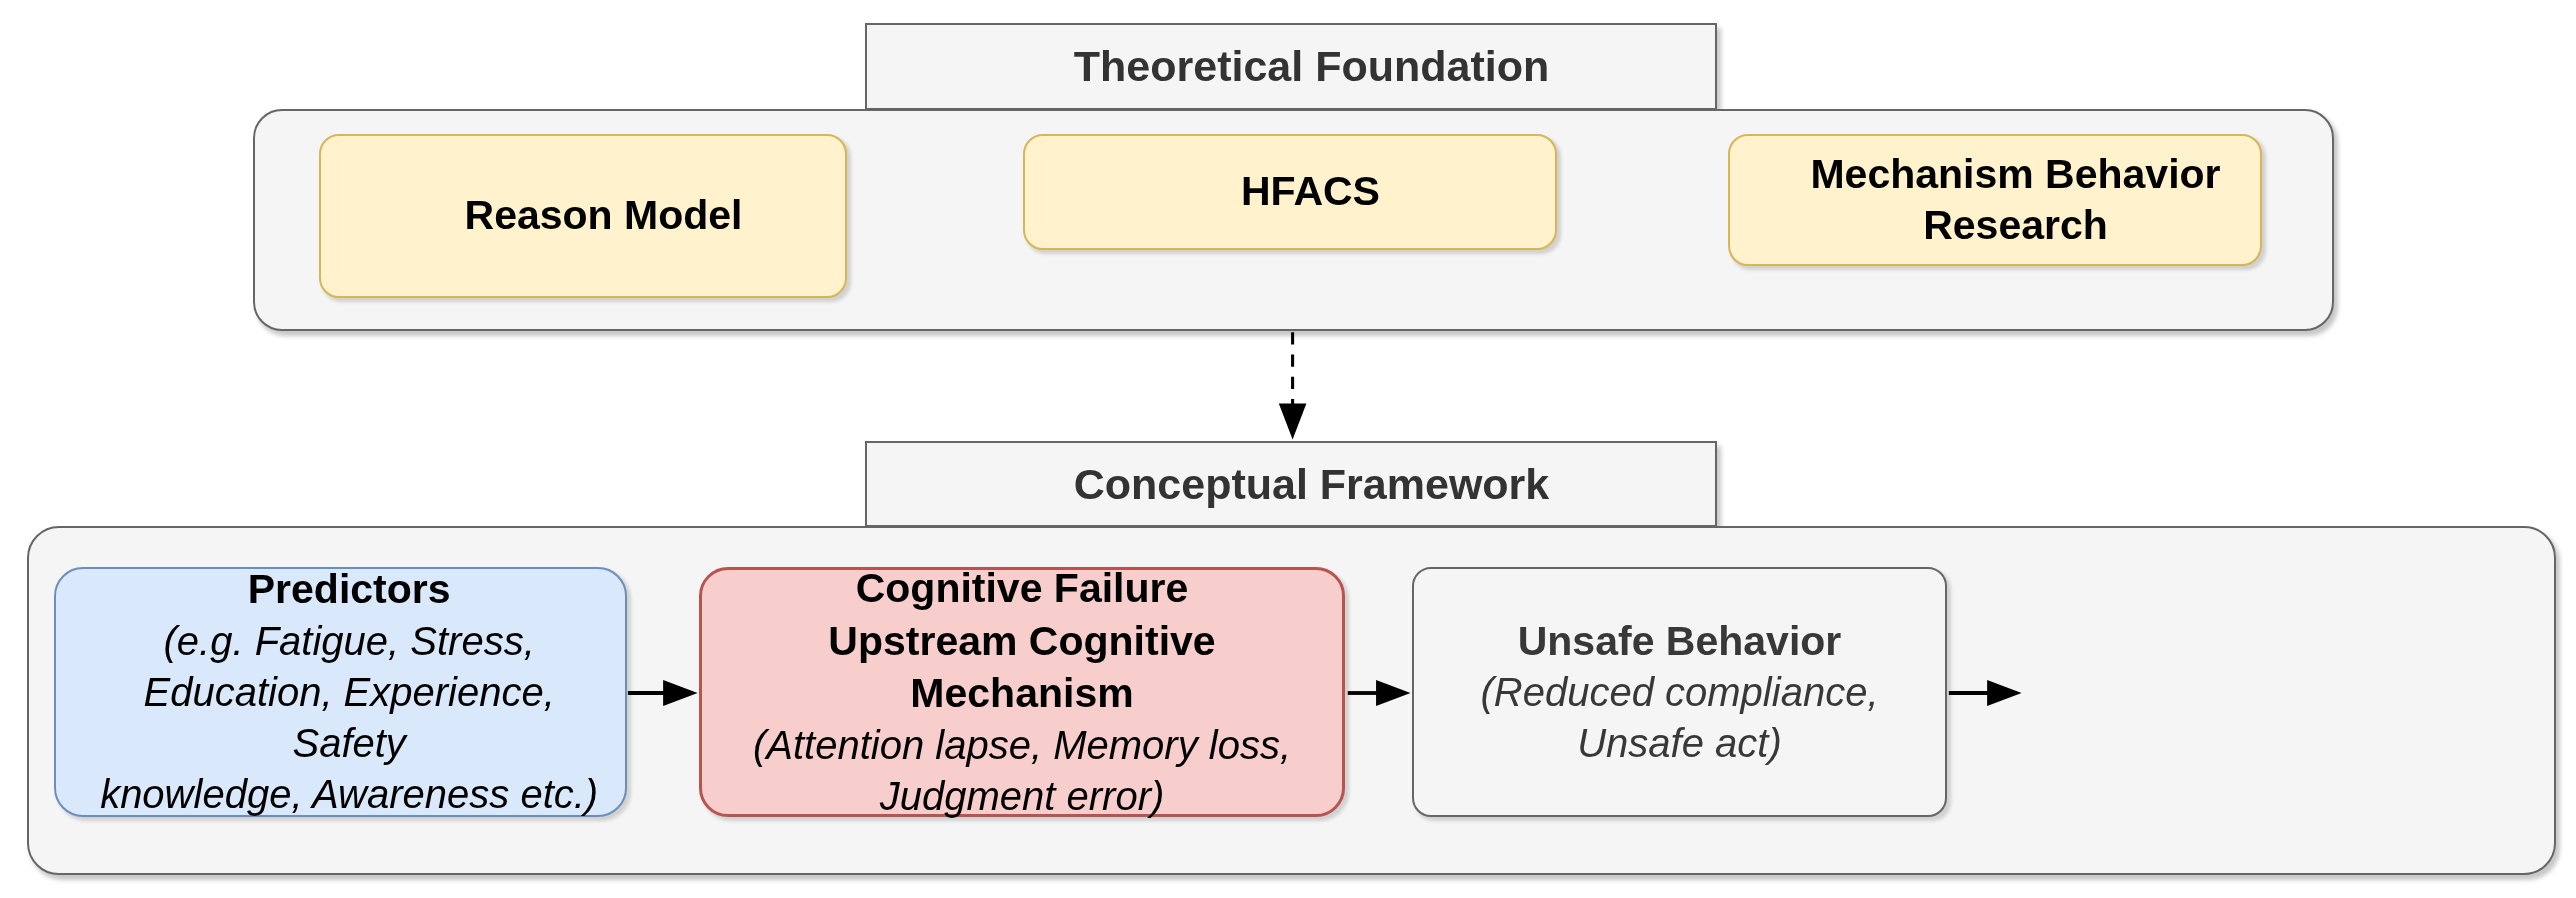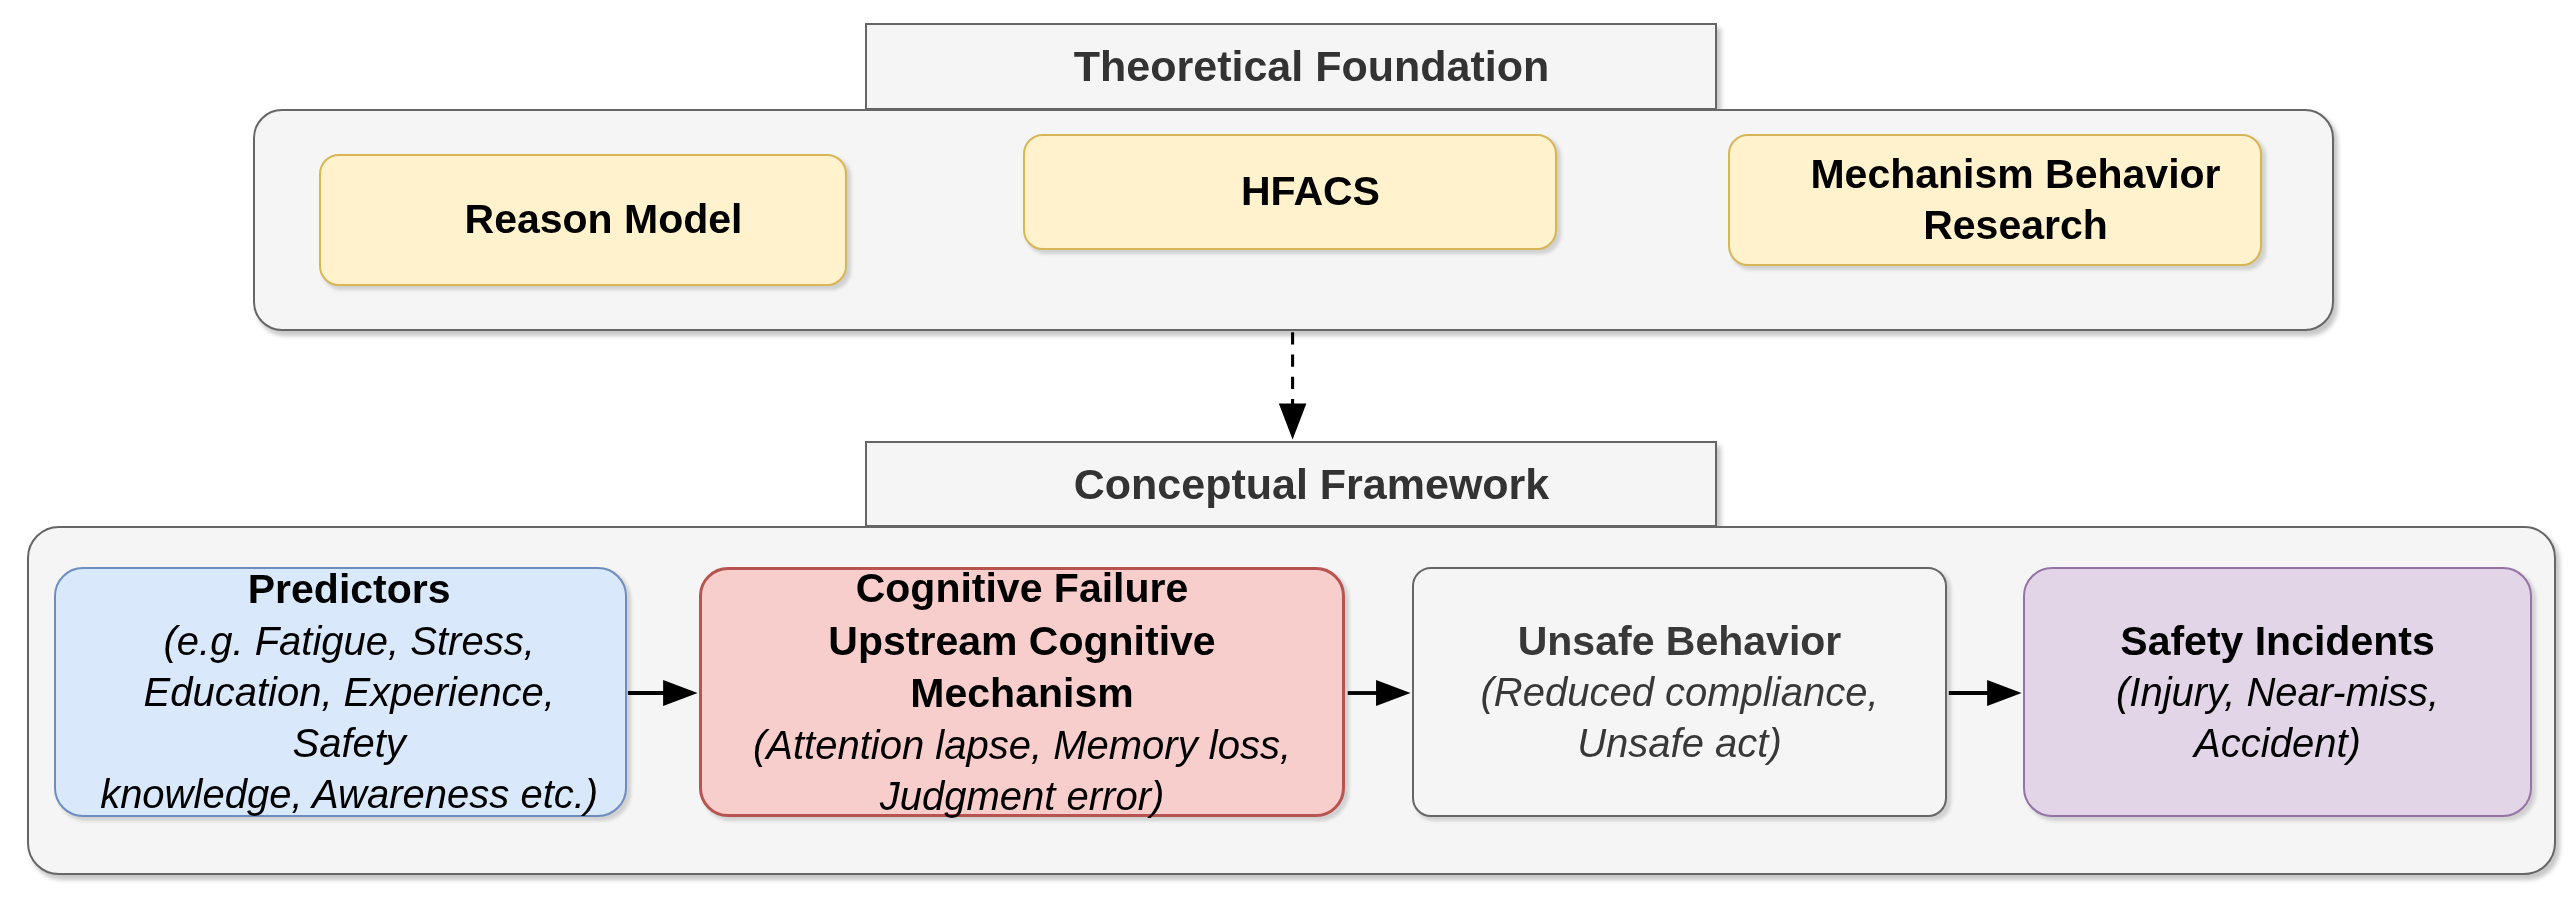--- a/index.html
+++ b/index.html
@@ -67,21 +67,21 @@
 <body>
 
 <div class="canvas">
 
   <div class="abs hdr" style="left:865px; top:23px; width:852px; height:87px;">
     <span>Theoretical Foundation</span>
   </div>
 
   <div class="abs container-box" style="left:253px; top:109px; width:2081px; height:222px;"></div>
 
-  <div class="abs ybox" style="left:319px; top:134px; width:528px; height:132px;margin-top:20px;">
+  <div class="abs ybox" style="left:319px; top:134px; width:528px; height:164px;">
     <span>Reason Model</span>
   </div>
   <div class="abs ybox" style="left:1023px; top:134px; width:534px; height:116px;">
     <span>HFACS</span>
   </div>
   <div class="abs ybox" style="left:1728px; top:134px; width:534px; height:132px;">
     <span>Mechanism Behavior
 Research</span>
   </div>
 
@@ -104,25 +104,20 @@
     <div class="sub">(Attention lapse, Memory loss,
 Judgment error)</div>
   </div>
 
   <div class="abs fbox gray" style="left:1412px; top:567px; width:535px; height:250px;border-radius:19px;">
     <div class="title">Unsafe Behavior</div>
     <div class="sub">(Reduced compliance,
 Unsafe act)</div>
   </div>
 
-  <div class="abs fbox purple" style="left:2023px; top:567px; width:509px; height:250px;">
-    <div class="title">Safety Incidents</div>
-    <div class="sub">(Injury, Near-miss,
-Accident)</div>
-  </div>
 
   <svg class="overlay" width="2576" height="899" viewBox="0 0 3364 1174">
 
     <g>
       <line x1="1688" y1="434" x2="1688" y2="528" stroke="#000000" stroke-width="4" stroke-dasharray="16 13"></line>
       <polygon points="1688,574 1670,527 1706,527" fill="#000000"></polygon>
     </g>
 
     <g>
       <line x1="820" y1="905" x2="868" y2="905" stroke="#000000" stroke-width="5"></line>

